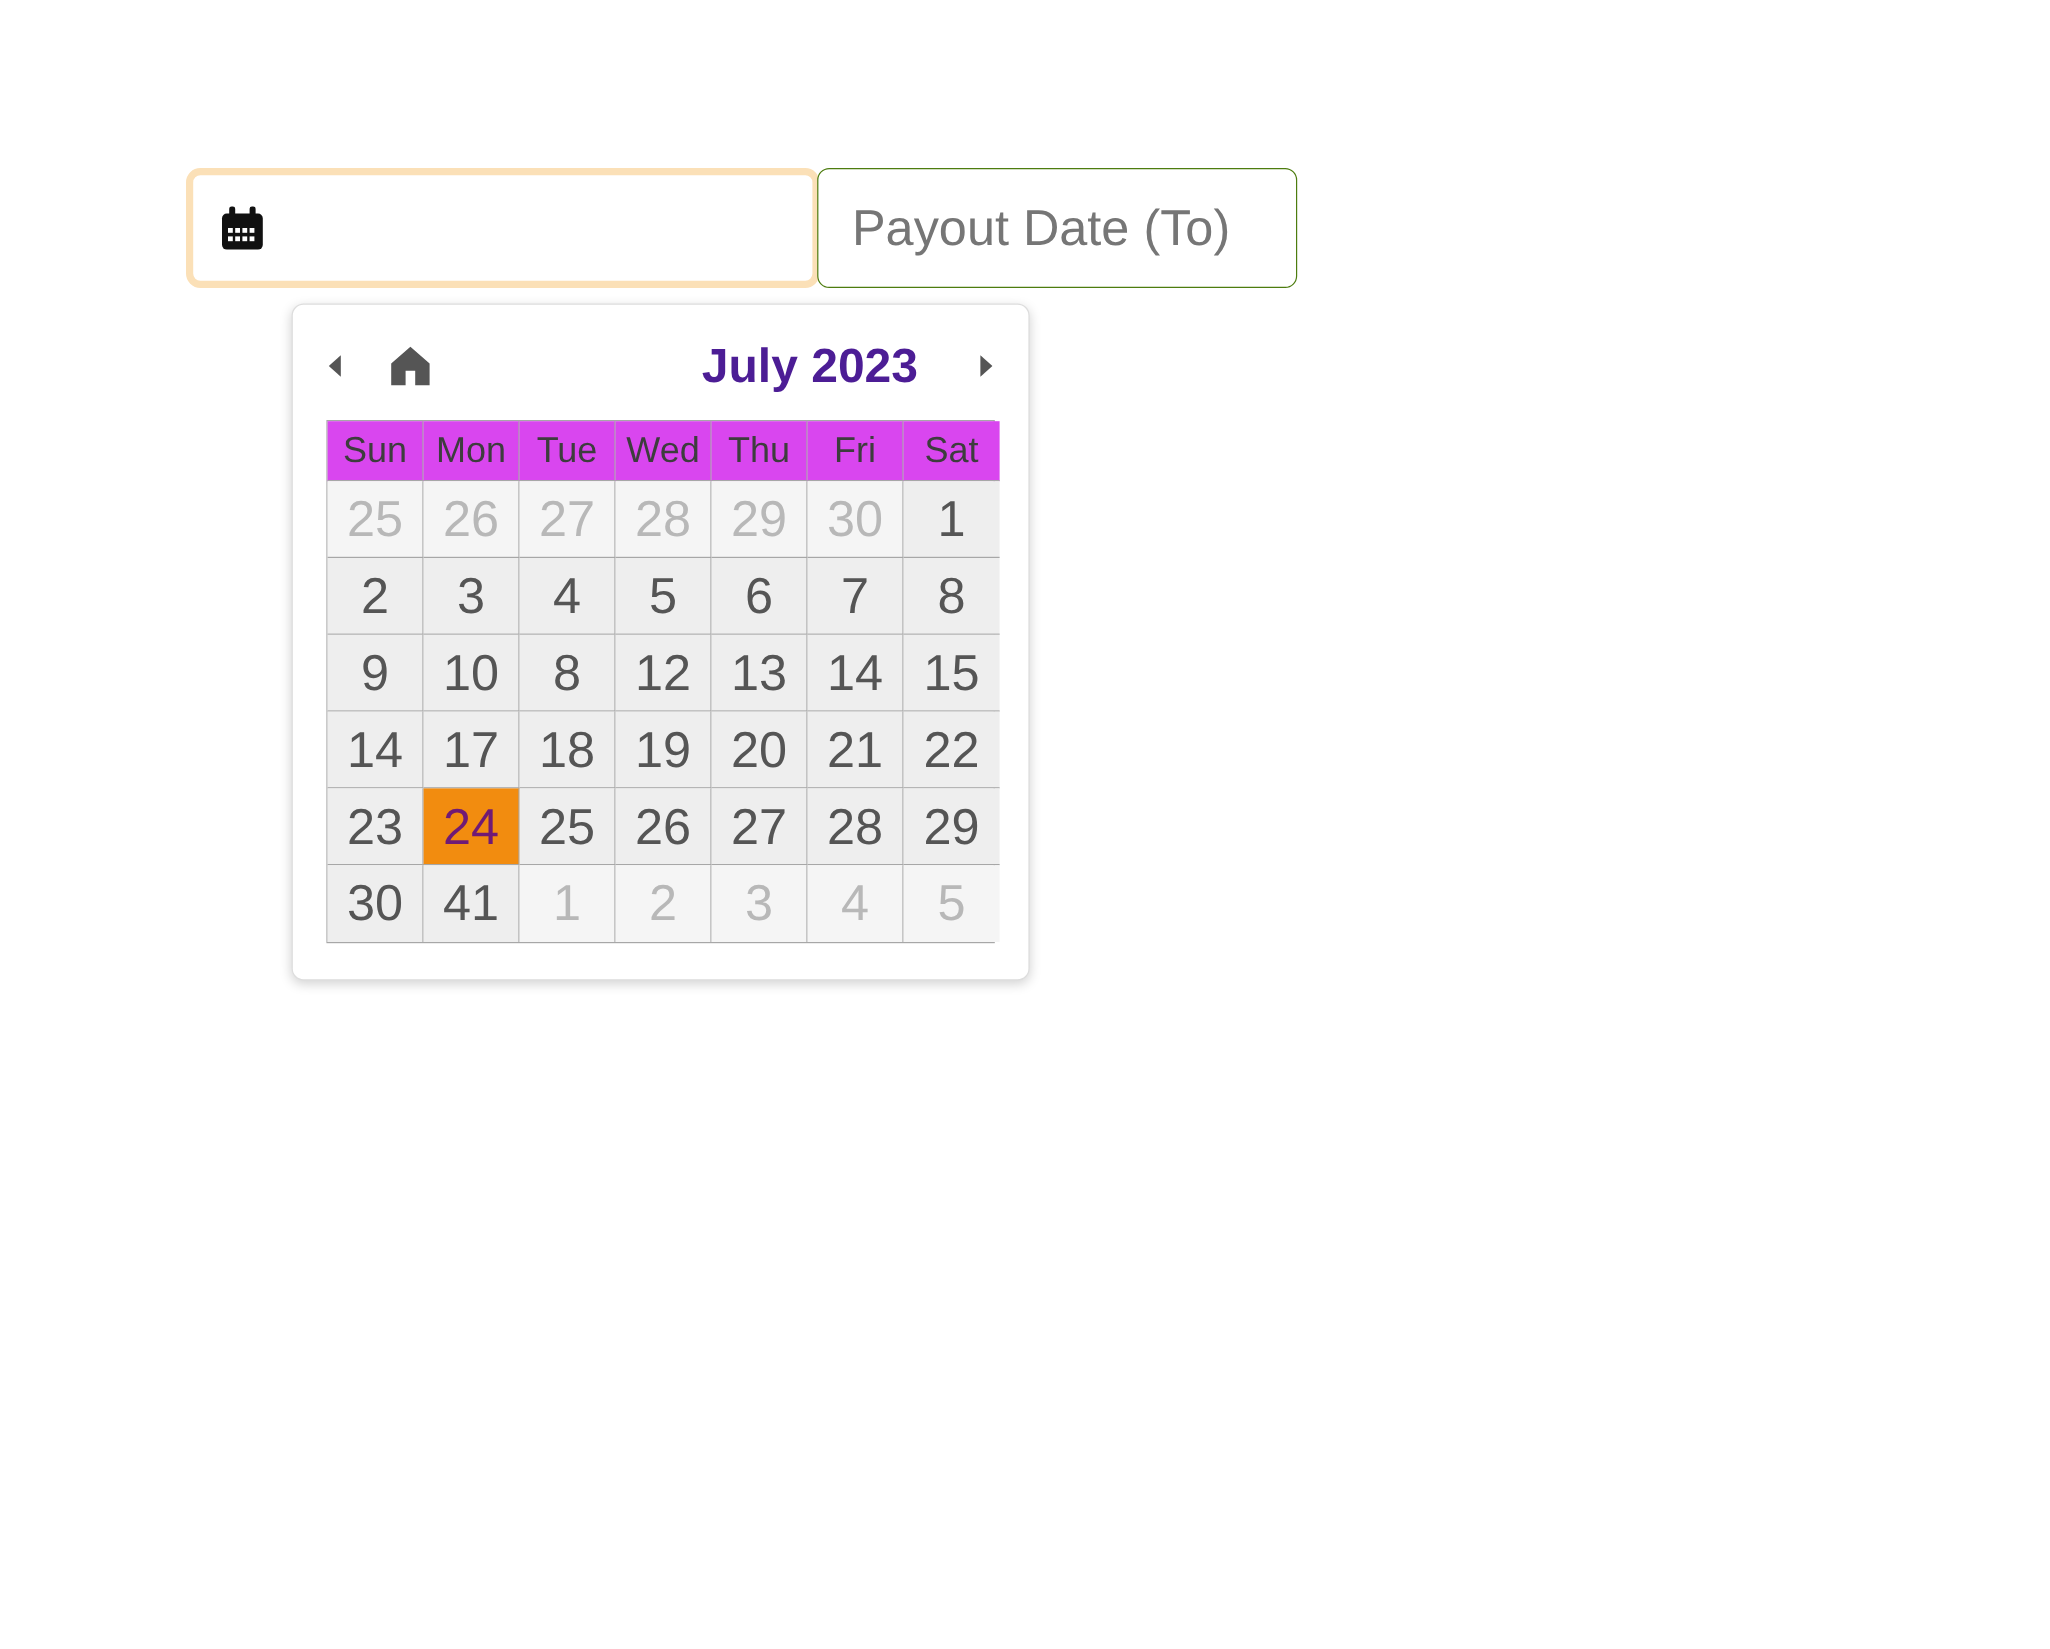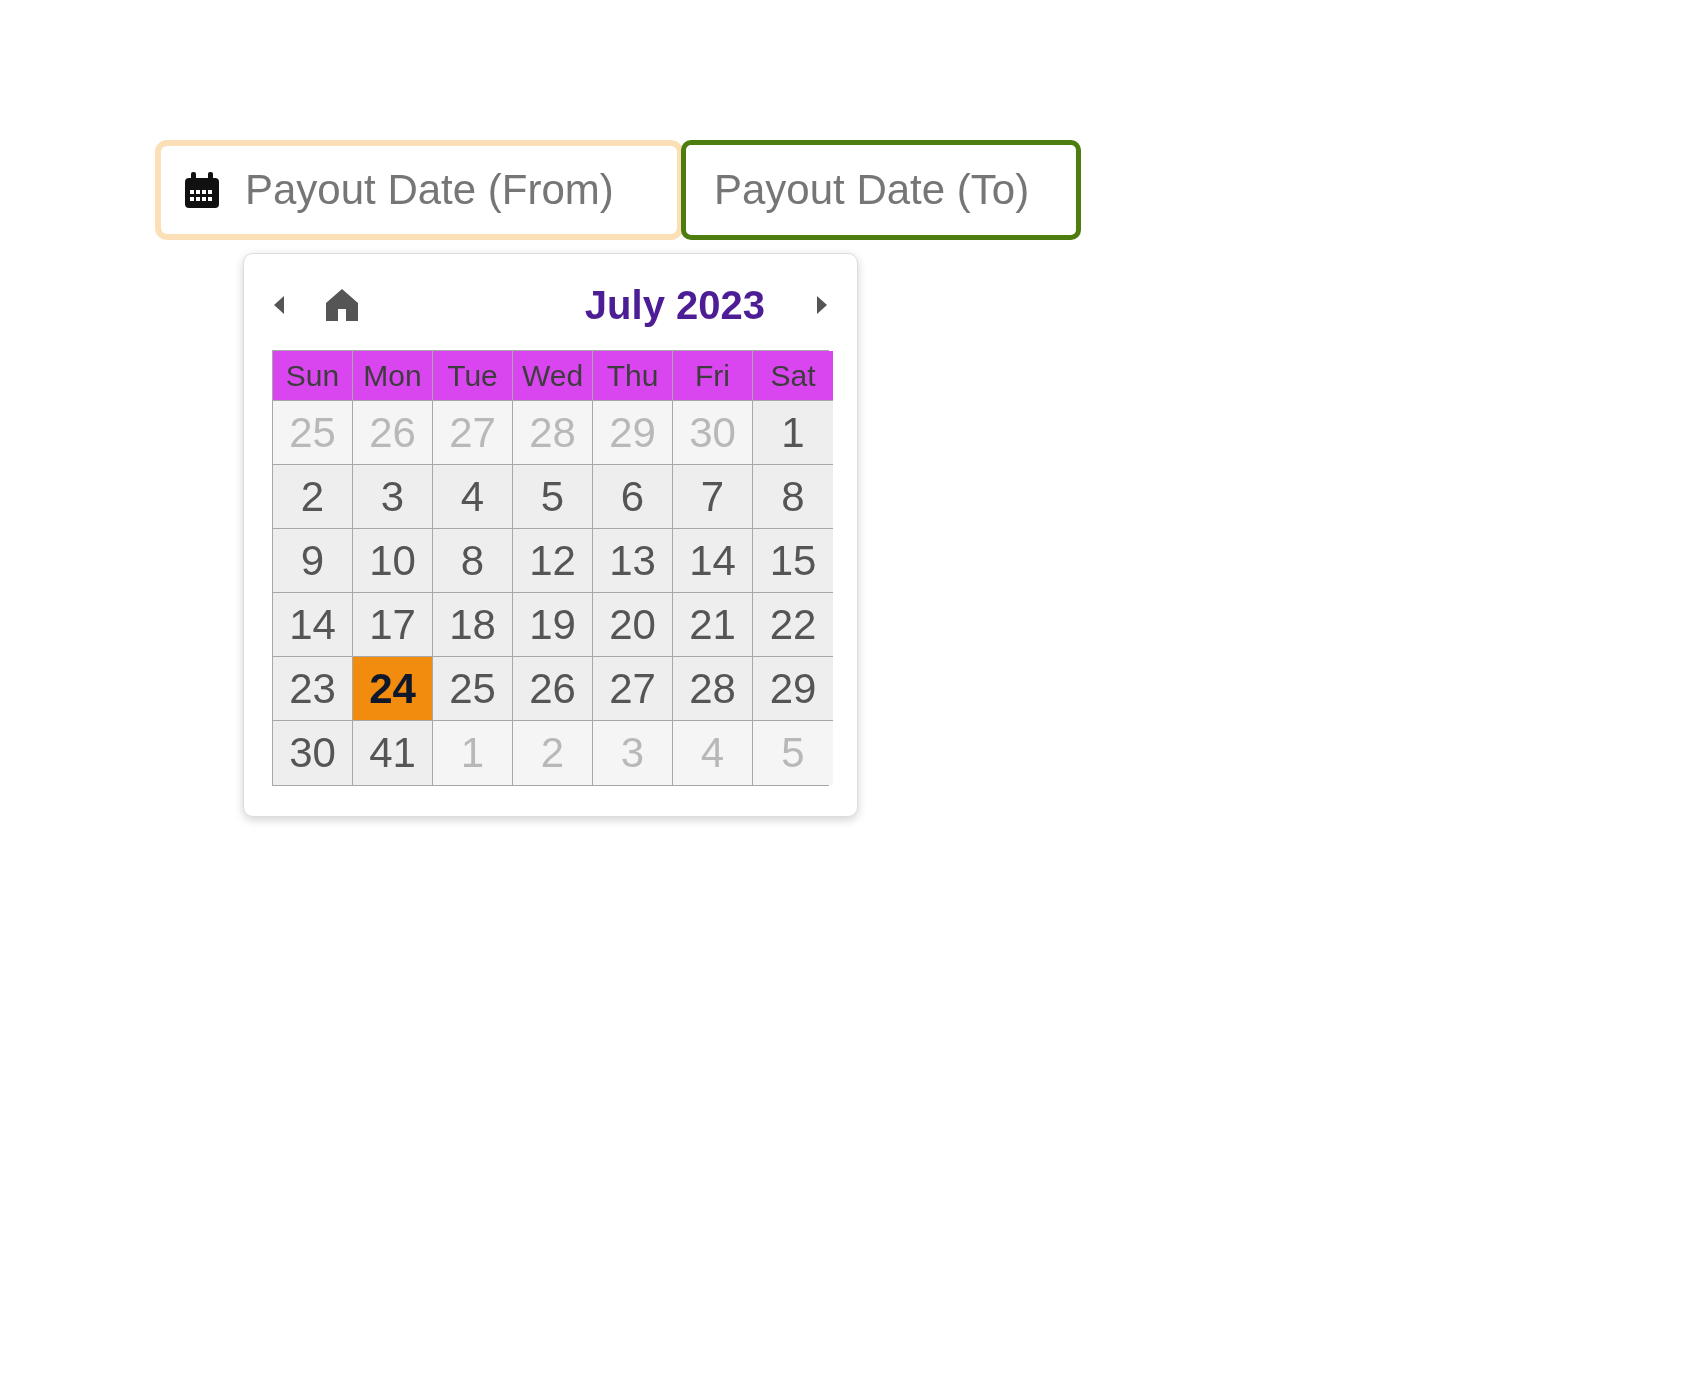--- a/index.html
+++ b/index.html
@@ -15,21 +15,21 @@
     position: relative;
     padding-top: 140px;
     padding-left: 155px;
   }
   .date-inputs {
     display: flex;
     gap: 0;
   }
   .date-input {
     height: 100px;
-    border: 5px solid #4d7c0f;
+    border: 1px solid #4d7c0f;
     border-radius: 10px;
     display: flex;
     align-items: center;
     padding: 10px 26px;
     font-size: 42px;
     color: #767676;
     background: #ffffff;
   }
   .date-input.active {
     border: 6px solid #fbe0b7;
@@ -137,22 +137,22 @@
     cursor: pointer;
   }
   .dp-cell.col7 { border-right: none; }
   .dp-cell.lastrow { border-bottom: none; }
   .dp-cell.out {
     background: #f5f5f5;
     color: #b8b8b8;
   }
   .dp-cell.today {
     background: #f28c0f;
-    color: #0f172a;
-    font-weight: 700;
+    color: #701a75;
+    font-weight: 400;
     text-align: center;
   }
 
   svg { display: block; }
 </style>
 </head>
 <body>
 
 <div class="container">
 
@@ -166,21 +166,20 @@
           <rect x="7" y="20" width="4" height="4" fill="#fff"></rect>
           <rect x="13" y="20" width="4" height="4" fill="#fff"></rect>
           <rect x="19" y="20" width="4" height="4" fill="#fff"></rect>
           <rect x="25" y="20" width="4" height="4" fill="#fff"></rect>
           <rect x="7" y="27" width="4" height="4" fill="#fff"></rect>
           <rect x="13" y="27" width="4" height="4" fill="#fff"></rect>
           <rect x="19" y="27" width="4" height="4" fill="#fff"></rect>
           <rect x="25" y="27" width="4" height="4" fill="#fff"></rect>
         </svg>
       </span>
-      <input type="text" placeholder="Payout Date (From)" style="">
     </div>
     <div class="date-input inactive">
       <input type="text" placeholder="Payout Date (To)" style="">
     </div>
   </div>
 
   <div class="datepicker">
     <div class="dp-header">
       <span class="arrow">
         <svg width="16" height="22" viewBox="0 0 16 22">

